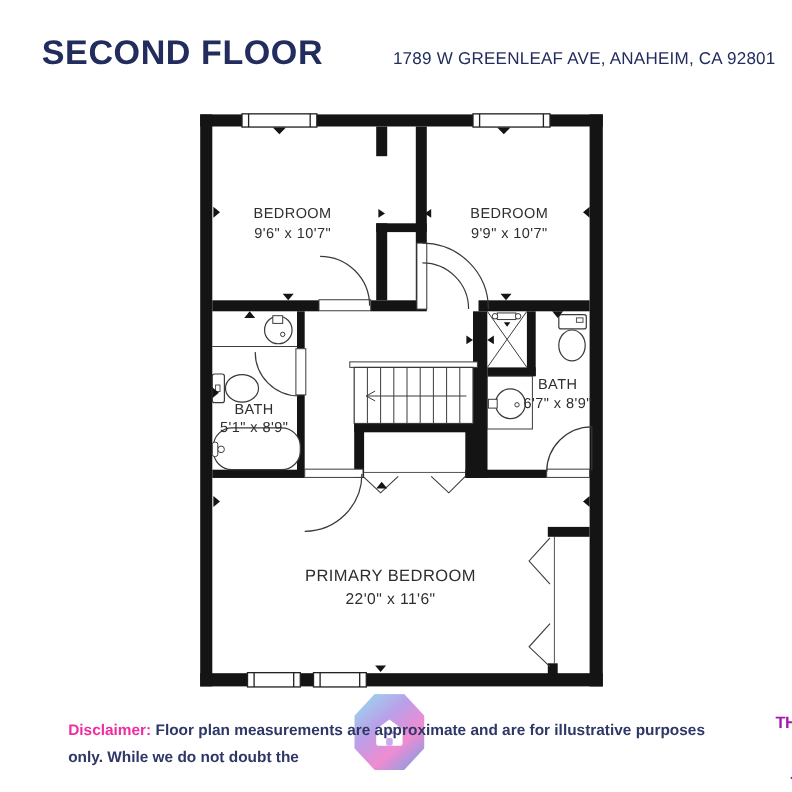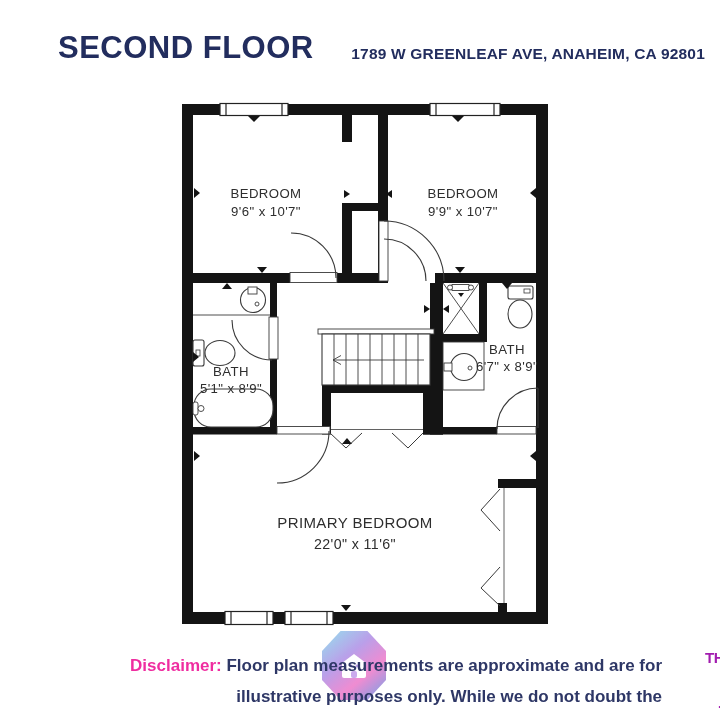--- a/index.html
+++ b/index.html
@@ -1,32 +1,32 @@
 <!DOCTYPE html>
 <html><head>
 <meta charset="utf-8">
 <style>
   html,body{margin:0;padding:0;background:#fff;}
   body{width:720px;height:720px;position:relative;font-family:"Liberation Sans",sans-serif;overflow:hidden;}
 
   .page-title{position:absolute;left:38px;top:30px;font-size:31px;font-weight:800;
-    color:#222d5e;letter-spacing:.5px;margin-left:20px;}
-  .address{position:absolute;top:45px;right:15px;font-size:15.5px;font-weight:700;
+    color:#222d5e;letter-spacing:.5px;}
+  .address{position:absolute;top:45px;right:15px;font-size:15.5px;font-weight:400;
     color:#222d5e;letter-spacing:.2px;}
 
   svg.plan{position:absolute;left:0;top:0;}
   svg.plan text{font-family:"Liberation Sans","DejaVu Sans",sans-serif;fill:#2e2e2e;letter-spacing:.4px;}
 
   
   .dhp-logo{position:absolute;left:322px;top:631px;width:64px;height:69px;z-index:0;opacity:.95;
     clip-path:polygon(29% 0,71% 0,100% 29%,100% 71%,71% 100%,29% 100%,0 71%,0 29%);
     background:linear-gradient(140deg,#96d6ec 5%,#b79ae8 38%,#ef86cf 66%,#7b9ae4 95%);
     display:flex;align-items:center;justify-content:center;}
-  .disclaimer{position:absolute;left:62px;top:651px;width:600px;z-index:1;text-align:right;
-    font-size:17px;font-weight:600;color:#2e3766;line-height:1.8;}
+  .disclaimer{position:absolute;left:62px;top:651px;width:600px;z-index:1;text-align:left;
+    font-size:14px;font-weight:600;color:#2e3766;line-height:1.8;}
   .disclaimer .dlabel{color:#ef2da0;font-weight:800;}
   .mls-logo{position:absolute;left:684px;top:649px;width:66px;height:64px;z-index:2;color:#a21caf;}
   .mls-the{position:absolute;left:21px;top:0;font-size:15px;font-weight:800;letter-spacing:-.5px;}
   .mls-mls{position:absolute;left:0;top:11px;font-size:37px;font-weight:800;letter-spacing:-4px;line-height:1;}
   .mls-tm{position:absolute;right:-3px;top:14px;font-size:7px;font-weight:700;}
   .mls-com{position:absolute;right:-2px;bottom:2px;font-size:13px;font-weight:800;letter-spacing:0;}
 </style>
 </head>
 <body>
 

